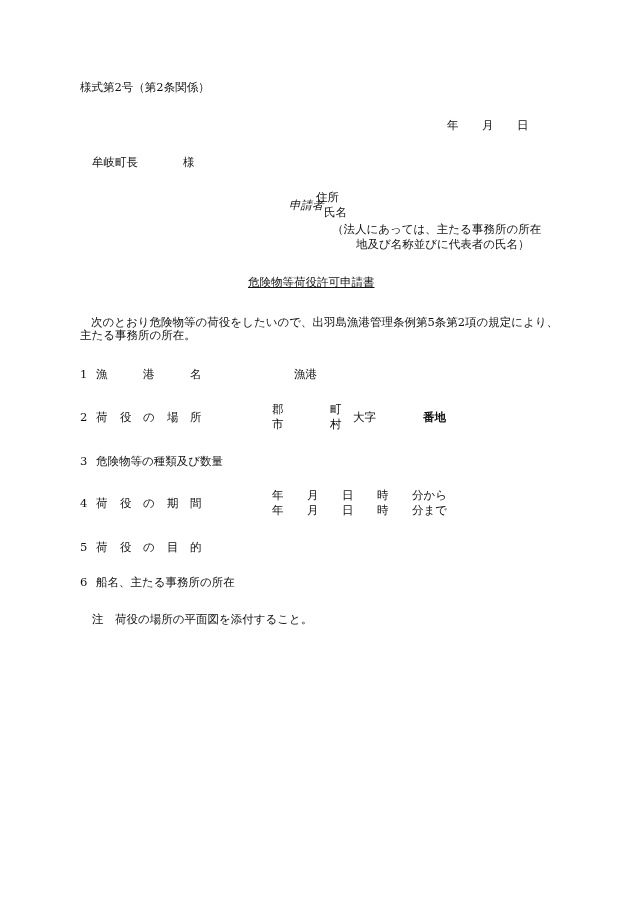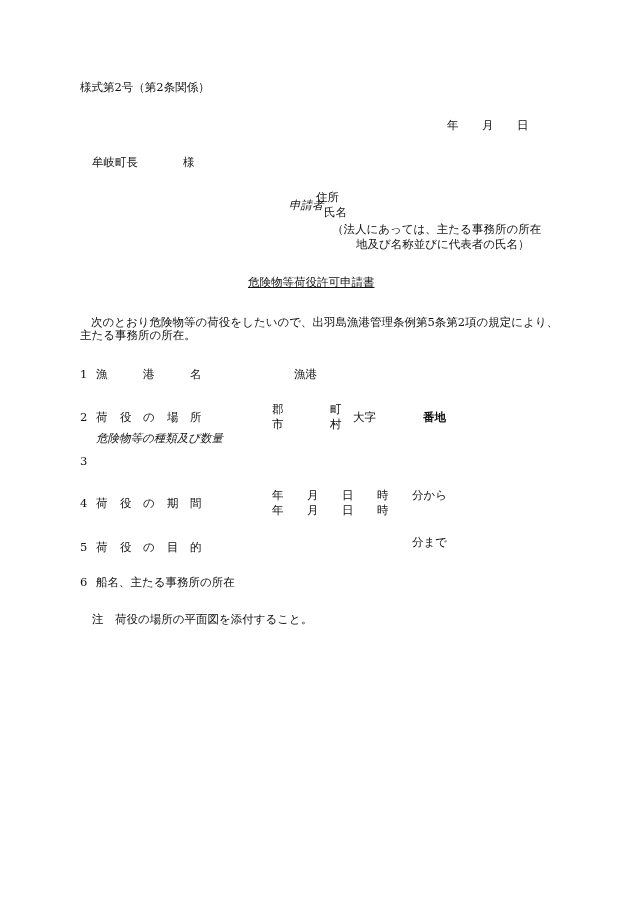--- a/index.html
+++ b/index.html
@@ -46,40 +46,40 @@
 <div class="abs" style="left:167px;top:411px;">場</div>
 <div class="abs" style="left:190px;top:411px;">所</div>
 <div class="abs" style="left:272px;top:403px;">郡</div>
 <div class="abs" style="left:272px;top:418px;">市</div>
 <div class="abs" style="left:330px;top:403px;">町</div>
 <div class="abs" style="left:330px;top:418px;">村</div>
 <div class="abs" style="left:353px;top:411px;">大字</div>
 <div class="abs" style="left:423px;top:411px;font-weight:bold;">番地</div>
 
 <div class="abs" style="left:80px;top:455px;">3</div>
-<div class="abs" style="left:96px;top:432px;font-style:italic;">危険物等の種類及び数量</div>
+<div class="abs" style="left:96px;top:455px;">危険物等の種類及び数量</div>
 
 <div class="abs" style="left:80px;top:497px;">4</div>
 <div class="abs" style="left:96px;top:497px;">荷</div>
 <div class="abs" style="left:120px;top:497px;">役</div>
 <div class="abs" style="left:143px;top:497px;">の</div>
 <div class="abs" style="left:167px;top:497px;">期</div>
 <div class="abs" style="left:190px;top:497px;">間</div>
 
 <div class="abs" style="left:272px;top:489px;">年</div>
 <div class="abs" style="left:307px;top:489px;">月</div>
 <div class="abs" style="left:342px;top:489px;">日</div>
 <div class="abs" style="left:377px;top:489px;">時</div>
 <div class="abs" style="left:412px;top:489px;">分から</div>
 
 <div class="abs" style="left:272px;top:504px;">年</div>
 <div class="abs" style="left:307px;top:504px;">月</div>
 <div class="abs" style="left:342px;top:504px;">日</div>
 <div class="abs" style="left:377px;top:504px;">時</div>
-<div class="abs" style="left:412px;top:504px;margin-top:32px;">分まで</div>
+<div class="abs" style="left:412px;top:504px;">分まで</div>
 
 <div class="abs" style="left:80px;top:541px;">5</div>
 <div class="abs" style="left:96px;top:541px;">荷</div>
 <div class="abs" style="left:120px;top:541px;">役</div>
 <div class="abs" style="left:143px;top:541px;">の</div>
 <div class="abs" style="left:167px;top:541px;">目</div>
 <div class="abs" style="left:190px;top:541px;">的</div>
 
 <div class="abs" style="left:80px;top:576px;">6</div>
 <div class="abs" style="left:96px;top:576px;">船名、主たる事務所の所在</div>

